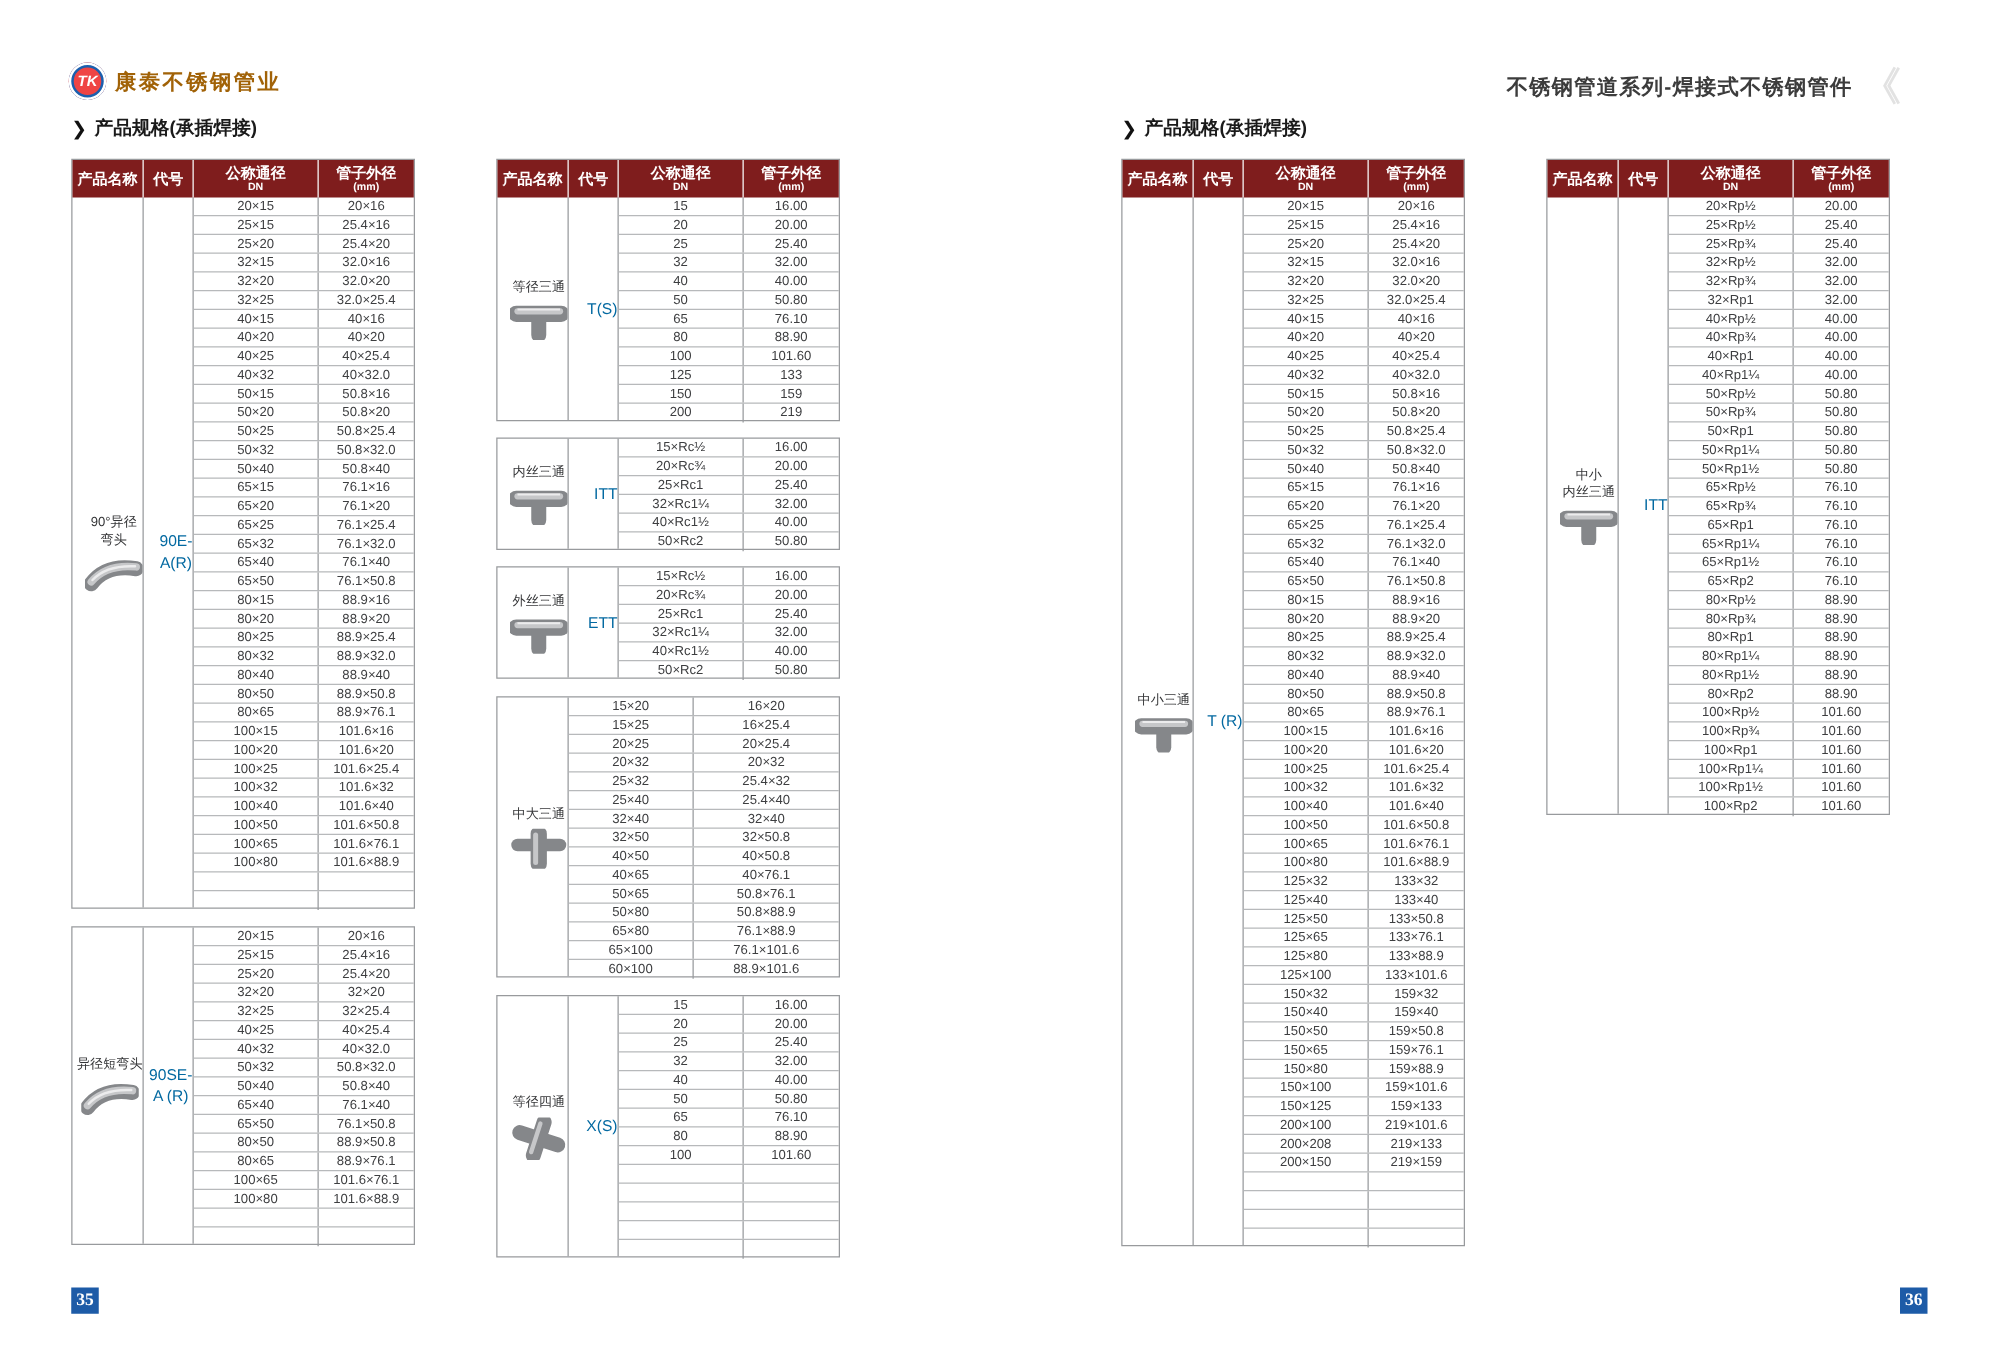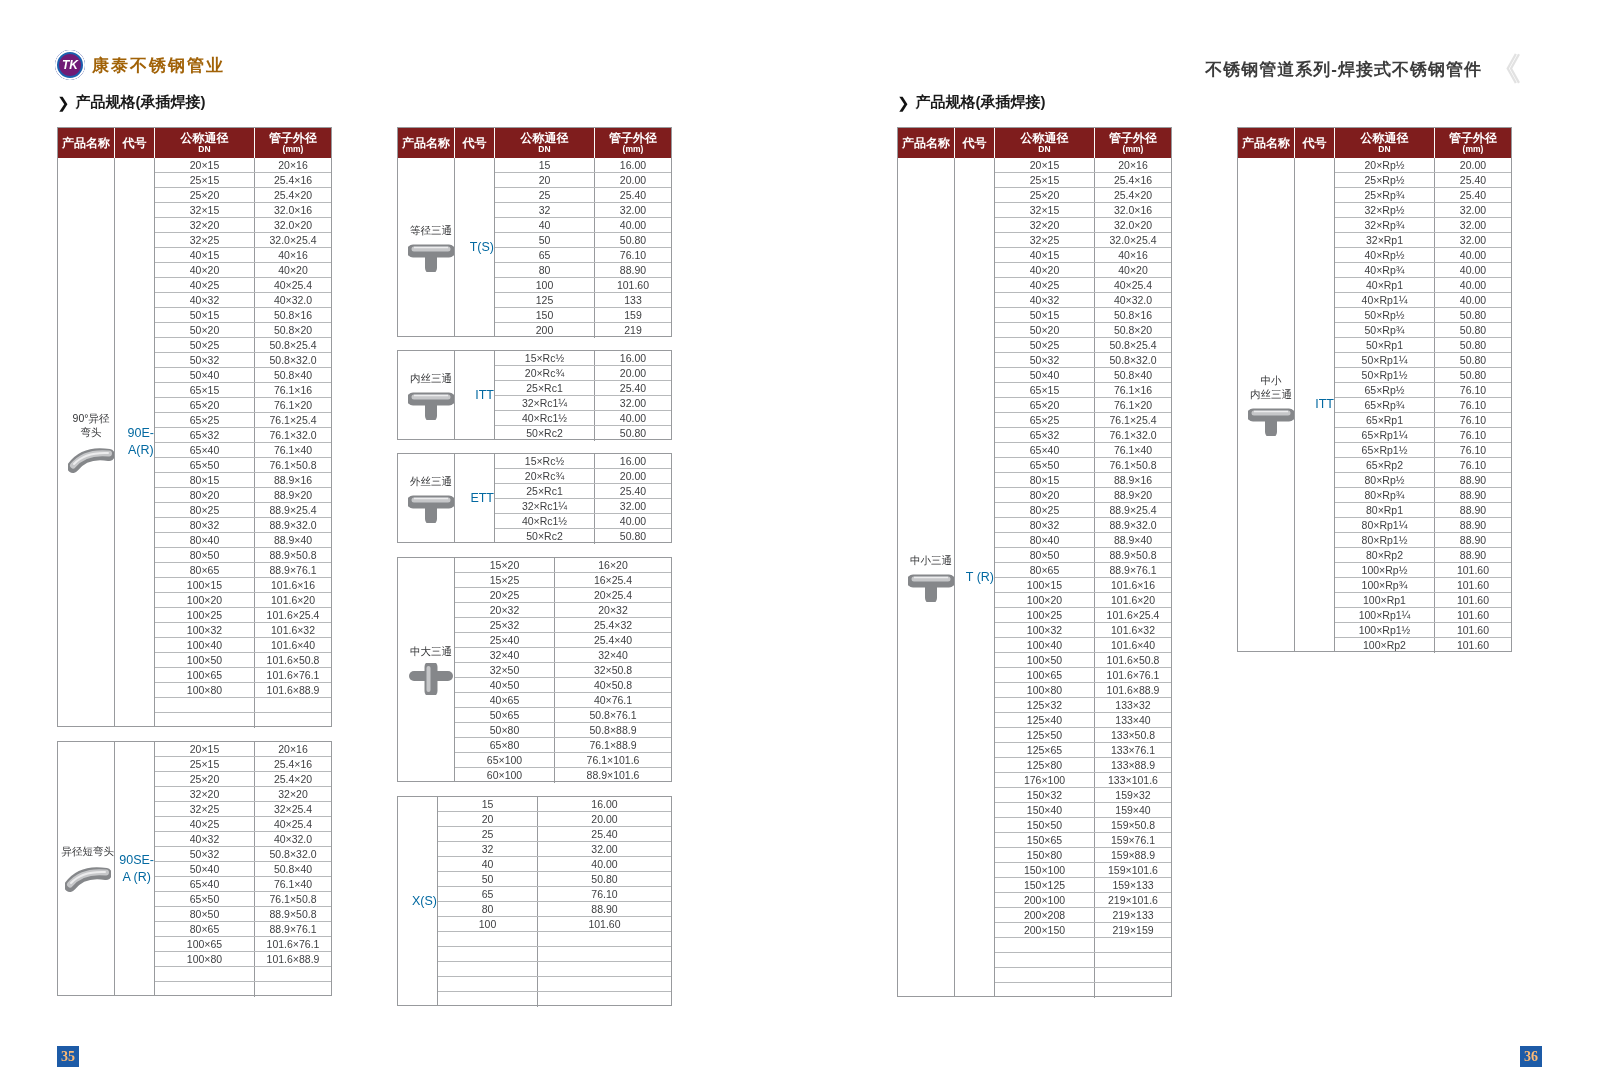--- a/index.html
+++ b/index.html
@@ -4,21 +4,21 @@
 <style>
   *{box-sizing:border-box;margin:0;padding:0}
   html,body{width:1600px;height:1086px}
   body{
     position:relative;background:#ffffff;overflow:hidden;
     font-family:"Liberation Sans","DejaVu Sans",sans-serif;color:#3a3b3d;
   }
   
   .logo{position:absolute;left:55px;top:50px;display:flex;align-items:center;gap:7px}
   .logo-mark{
-    width:30px;height:30px;border-radius:50%;background:#701a75;color:#fff;
+    width:30px;height:30px;border-radius:50%;background:#ef4444;color:#fff;
     display:flex;align-items:center;justify-content:center;
     font-style:italic;font-weight:bold;font-size:12px;
     box-shadow:inset 0 0 0 2px #fff, inset 0 0 0 4px #1b5fae;
   }
   .logo-text{font-size:17px;font-weight:bold;color:#a16207;letter-spacing:2px}
   .series{position:absolute;top:58px;right:118px;font-size:17px;font-weight:bold;color:#3c3c3c;letter-spacing:1px}
   .corner{position:absolute;top:48px;left:1489px;font-size:32px;color:#e2e2e2;font-weight:bold}
   
   .sec{position:absolute;top:93px;font-size:15px;font-weight:bold;color:#1a1a1a;display:flex;align-items:center;gap:6px}
   .sec .arr{font-size:15px;font-weight:bold;color:#111}
@@ -37,23 +37,23 @@
   .prow:last-child{border-bottom:none}
   .pdn,.pod{font-size:10.5px;line-height:14px;text-align:center;color:#3d3e40}
   .pdn{width:100px;border-right:1px solid #989a9d}
   .pod{flex:1}
   .pprod{display:flex;flex-direction:column;align-items:center;gap:5px}
   .pname{font-size:10.5px;line-height:14px;text-align:center;white-space:nowrap;color:#343537}
   .pcode{font-size:12.5px;line-height:17px;text-align:center;color:#0369a1}
   .pimg{display:flex;align-items:center;justify-content:center}
   
   .pageno{
-    position:absolute;top:1030px;width:22px;height:21px;background:#1d5ba7;color:#fdba74;
+    position:absolute;top:1030px;width:22px;height:21px;background:#1d5ba7;color:#ffffff;
     display:flex;align-items:center;justify-content:center;
-    font-family:"Liberation Serif","DejaVu Serif",serif;font-weight:bold;font-size:14px;margin-top:16px;
+    font-family:"Liberation Serif","DejaVu Serif",serif;font-weight:bold;font-size:14px;
   }
 </style>
 </head>
 <body>
 
 <div class="logo">
   <div class="logo-mark">
     <span>TK</span>
   </div>
   <div class="logo-text">康泰不锈钢管业</div>
@@ -604,20 +604,36 @@
         </div>
         <div class="prow">
           <div class="pdn">60×100</div>
           <div class="pod">88.9×101.6</div>
         </div>
       </div>
     </div>
   </div>
 <div class="ptable" style="left:397px;top:796px;height:210px">
     <div class="pbody">
+      <div class="pcol w-name">
+        <div class="pprod">
+          <div class="pname">
+            <div>等径四通</div>
+          </div>
+          <div class="pimg">
+            <svg width="46" height="34" viewBox="0 0 46 34">
+              <g transform="rotate(18 23 17)">
+                <path d="M23 3 V31" fill="none" stroke="#85878a" stroke-width="12" stroke-linecap="round"></path>
+                <path d="M7 17 H39" fill="none" stroke="#85878a" stroke-width="12" stroke-linecap="round"></path>
+                <path d="M20.5 5 V29" fill="none" stroke="#c6c7c9" stroke-width="3.5" stroke-linecap="round"></path>
+              </g>
+            </svg>
+          </div>
+        </div>
+      </div>
       <div class="pcol w-code">
         <div class="pcode">
           <div>X(S)</div>
         </div>
       </div>
       <div class="pdata">
         <div class="prow">
           <div class="pdn">15</div>
           <div class="pod">16.00</div>
         </div>
@@ -863,21 +879,21 @@
         </div>
         <div class="prow">
           <div class="pdn">125×65</div>
           <div class="pod">133×76.1</div>
         </div>
         <div class="prow">
           <div class="pdn">125×80</div>
           <div class="pod">133×88.9</div>
         </div>
         <div class="prow">
-          <div class="pdn">176×100</div>
+          <div class="pdn">125×100</div>
           <div class="pod">133×101.6</div>
         </div>
         <div class="prow">
           <div class="pdn">150×32</div>
           <div class="pod">159×32</div>
         </div>
         <div class="prow">
           <div class="pdn">150×40</div>
           <div class="pod">159×40</div>
         </div>

